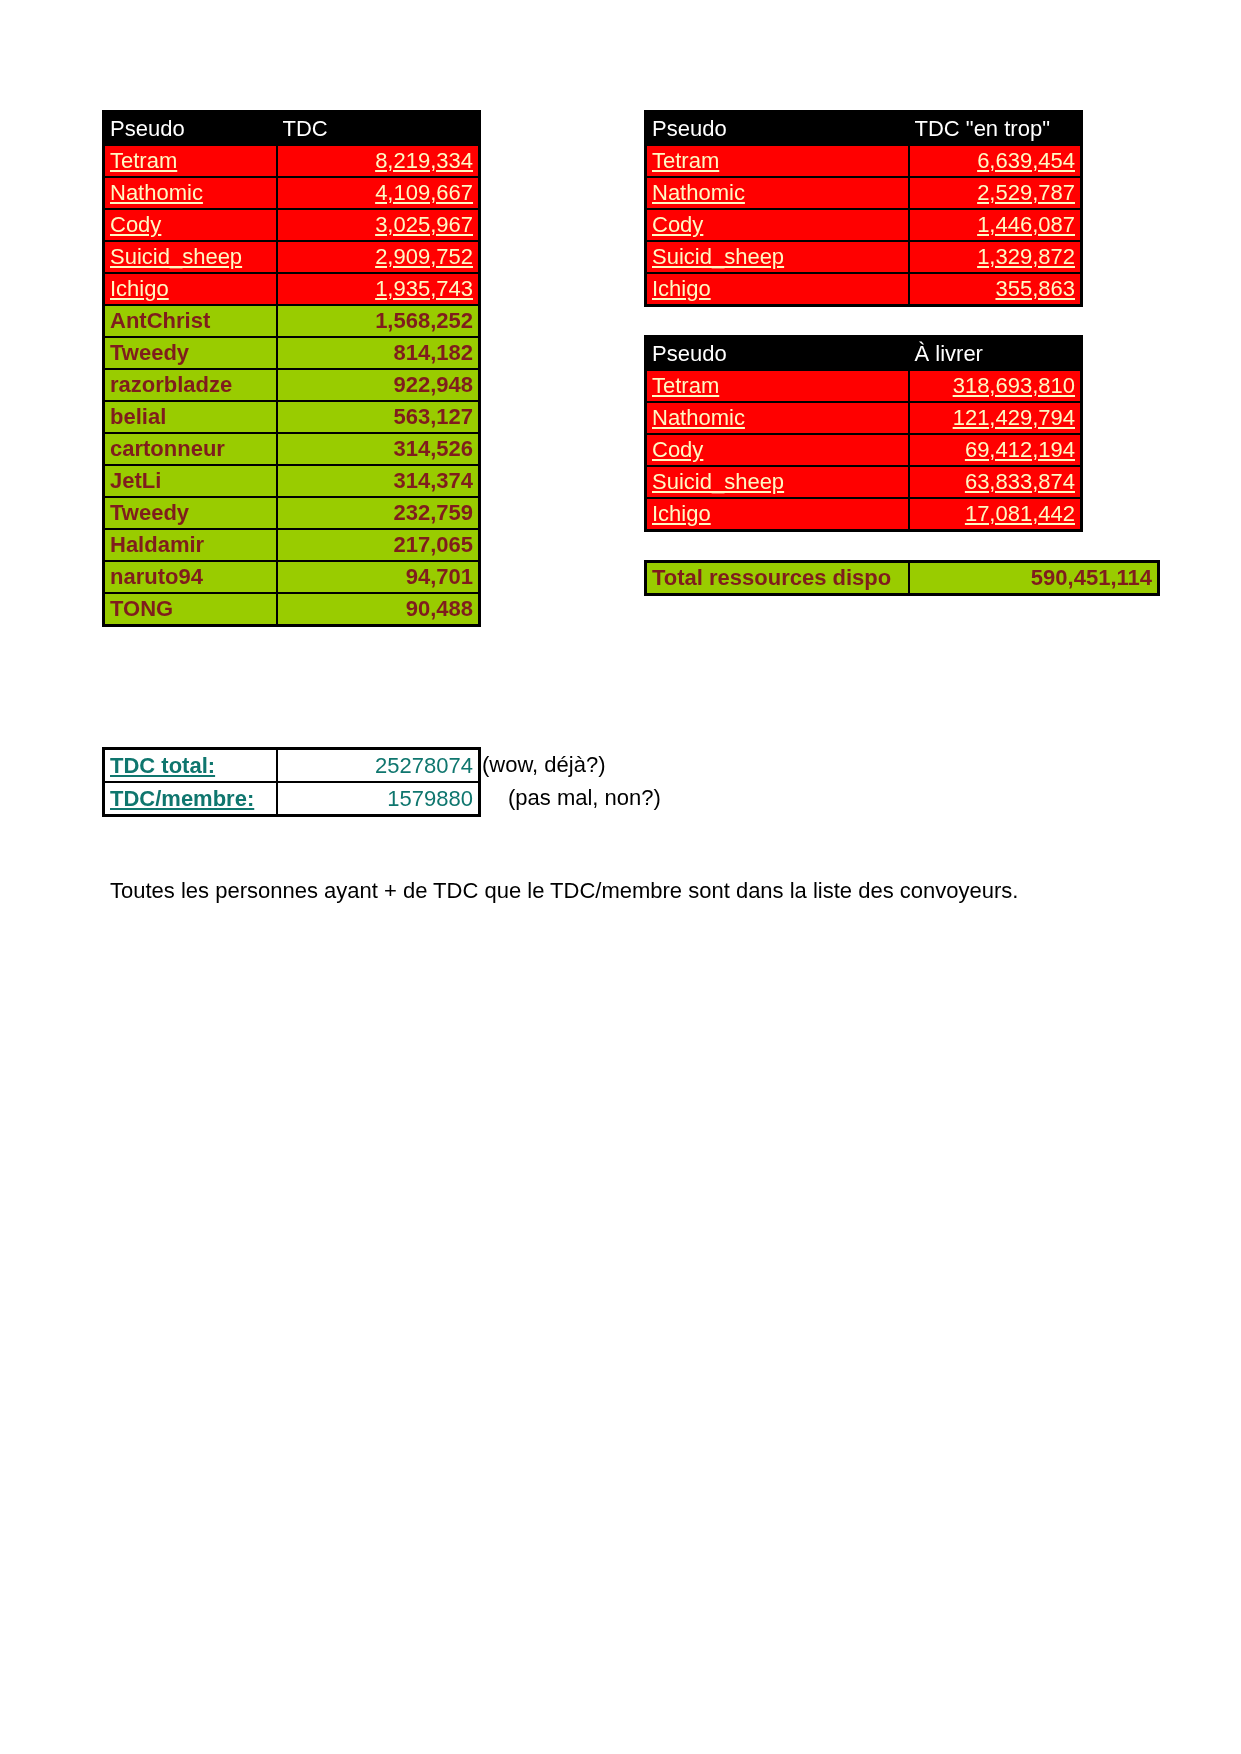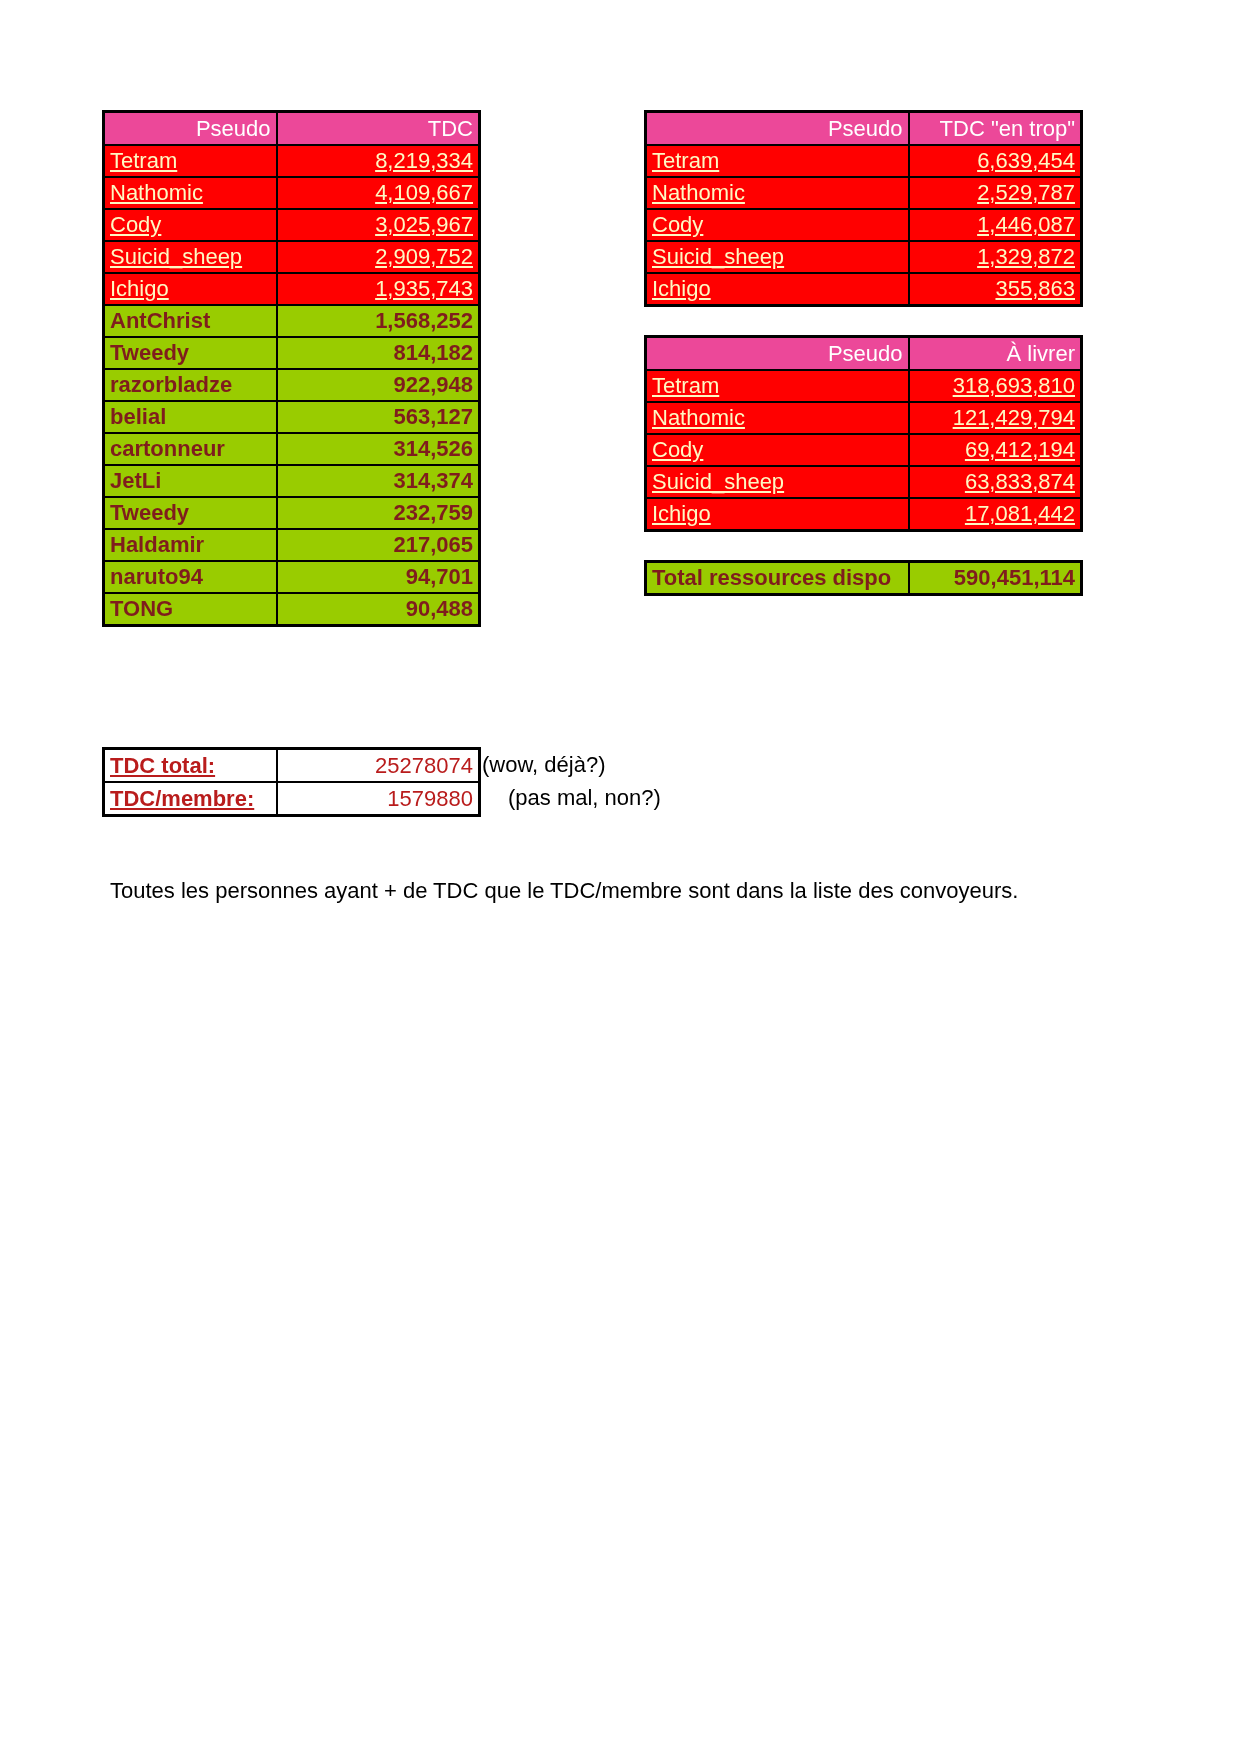--- a/index.html
+++ b/index.html
@@ -2,32 +2,32 @@
 <html><head>
 <meta charset="utf-8">
 <style>
   html, body { margin:0; padding:0; background:#ffffff; }
   body { width:1241px; height:1754px; position:relative; overflow:hidden;
          font-family:"Liberation Sans", sans-serif; color:#000; }
   table { border-collapse:collapse; position:absolute; }
   .sheet { border:3px solid #000; }
   .sheet td, .sheet th { height:30px; padding:0 5px; font-size:22px; line-height:30px;
          border:2px solid #000; white-space:nowrap; }
-  .sheet th { background:#ec4899; color:#fff; font-weight:normal; text-align:right; height:31px; }
+  .sheet th { background:#000000; color:#fff; font-weight:normal; text-align:left; height:31px; }
   .red td { background:#ff0000; color:#fef9c3;text-decoration:underline; }
   .green td { background:#99cc00; color:#7f1d1d;font-weight:bold; }
   td.num { text-align:right; }
   #t-main { left:102px; top:110px; width:379px; }
   #t-main col.c1 { width:173px; }
   #t-excess { left:644px; top:110px; width:439px; }
   #t-deliver { left:644px; top:335px; width:439px; }
-  #t-total-res { left:644px; top:560px; width:439px; }
+  #t-total-res { left:644px; top:560px; width:516px; }
   .rcol1 { width:263px; }
   #t-summary { left:102px; top:747px; width:379px; }
-  #t-summary td { background:#fff; color:#b91c1c; height:31px; }
+  #t-summary td { background:#fff; color:#0f766e; height:31px; }
   #t-summary td.lbl { font-weight:bold; text-decoration:underline; }
   .note { position:absolute; font-size:22px; line-height:30px; white-space:nowrap; }
   #note1 { left:482px; top:750px; }
   #note2 { left:508px; top:783px; }
   #footnote { left:110px; top:876px; font-size:22px; }
 </style>
 </head>
 <body>
 
 <table id="t-main" class="sheet">

